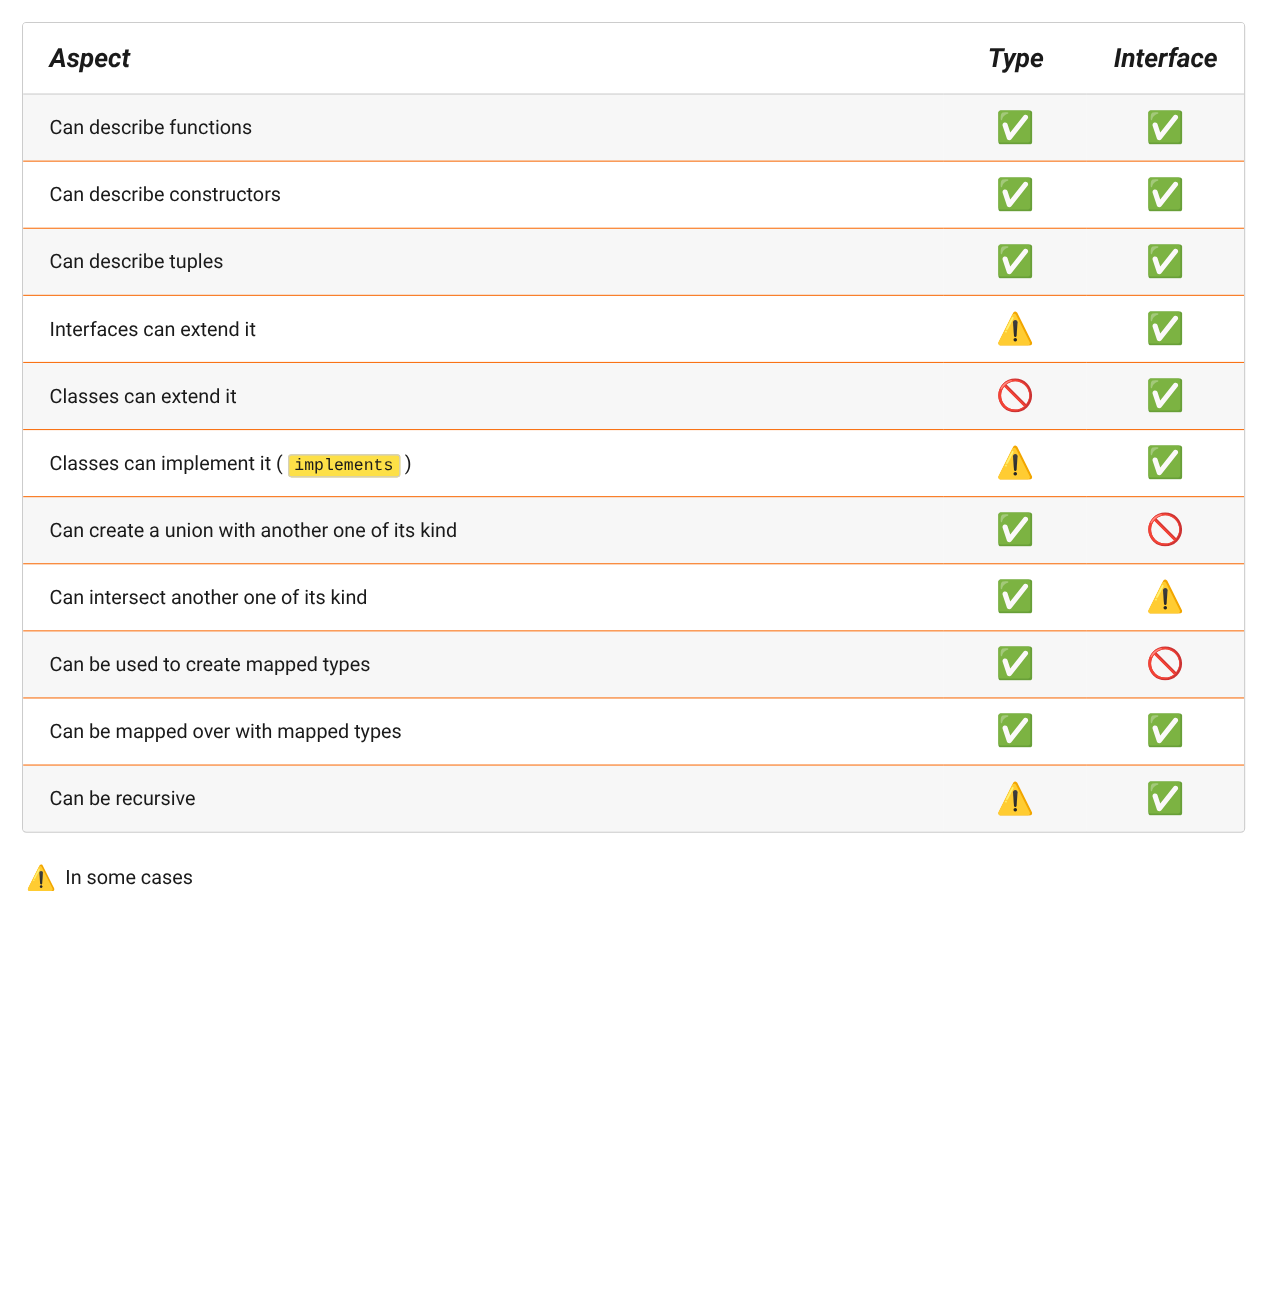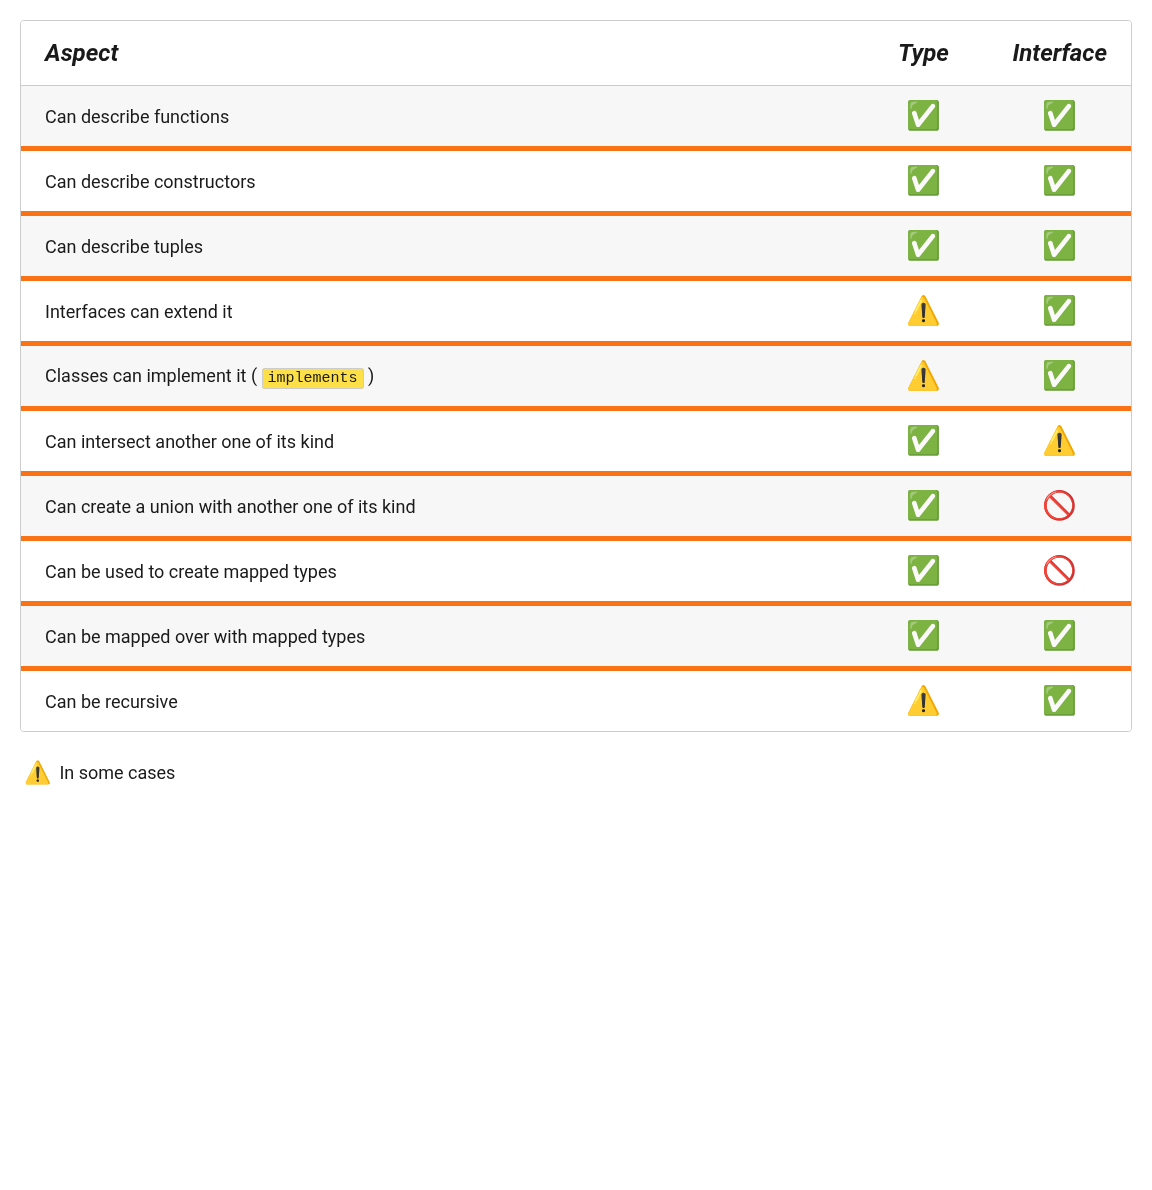--- a/index.html
+++ b/index.html
@@ -53,21 +53,21 @@
     tbody tr:nth-child(odd) {
       background: #f7f7f7;
     }
 
     tbody tr:nth-child(even) {
       background: #ffffff;
     }
 
     tbody td {
       padding: 16px 24px;
-      border-bottom: 5px solid #f97316;
+      border-bottom: 1px solid #f97316;
       font-size: 18px;
       vertical-align: middle;
     }
 
     tbody tr:last-child td {
       border-bottom: none;
     }
 
     tbody td.col-aspect {
       font-size: 18px;
@@ -135,33 +135,38 @@
           <td class="col-aspect">Can describe tuples</td>
           <td class="col-type"><span class="icon">✅</span></td>
           <td class="col-interface"><span class="icon">✅</span></td>
         </tr>
         <tr>
           <td class="col-aspect">Interfaces can extend it</td>
           <td class="col-type"><span class="icon">⚠️</span></td>
           <td class="col-interface"><span class="icon">✅</span></td>
         </tr>
         <tr>
+          <td class="col-aspect">Classes can extend it</td>
+          <td class="col-type"><span class="icon">🚫</span></td>
+          <td class="col-interface"><span class="icon">✅</span></td>
+        </tr>
+        <tr>
           <td class="col-aspect">Classes can implement it ( <code class="code-tag">implements</code> )</td>
           <td class="col-type"><span class="icon">⚠️</span></td>
           <td class="col-interface"><span class="icon">✅</span></td>
         </tr>
         <tr>
+          <td class="col-aspect">Can create a union with another one of its kind</td>
+          <td class="col-type"><span class="icon">✅</span></td>
+          <td class="col-interface"><span class="icon">🚫</span></td>
+        </tr>
+        <tr>
           <td class="col-aspect">Can intersect another one of its kind</td>
           <td class="col-type"><span class="icon">✅</span></td>
           <td class="col-interface"><span class="icon">⚠️</span></td>
-        </tr>
-        <tr>
-          <td class="col-aspect">Can create a union with another one of its kind</td>
-          <td class="col-type"><span class="icon">✅</span></td>
-          <td class="col-interface"><span class="icon">🚫</span></td>
         </tr>
         <tr>
           <td class="col-aspect">Can be used to create mapped types</td>
           <td class="col-type"><span class="icon">✅</span></td>
           <td class="col-interface"><span class="icon">🚫</span></td>
         </tr>
         <tr>
           <td class="col-aspect">Can be mapped over with mapped types</td>
           <td class="col-type"><span class="icon">✅</span></td>
           <td class="col-interface"><span class="icon">✅</span></td>

